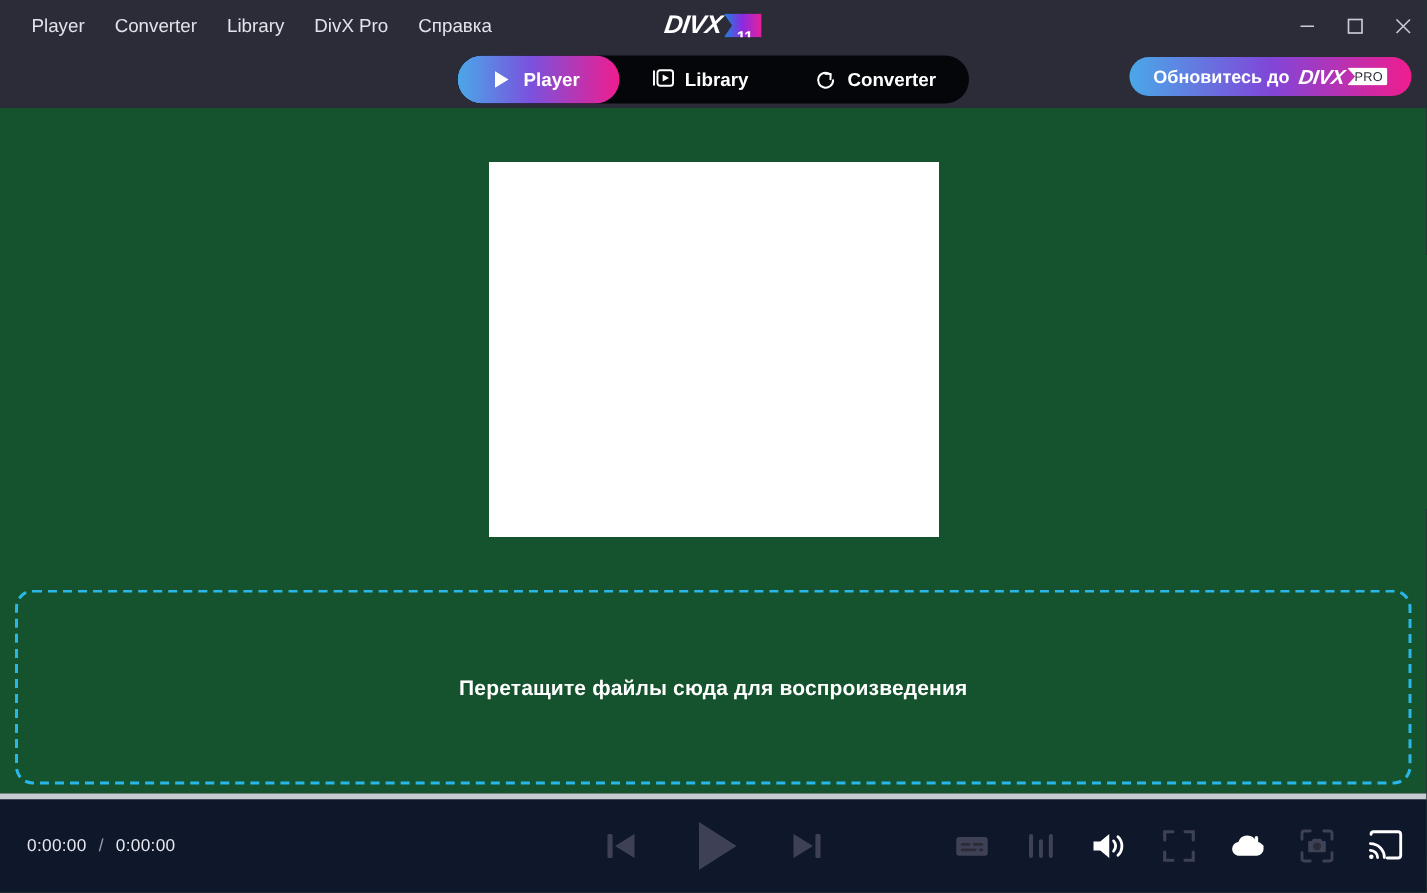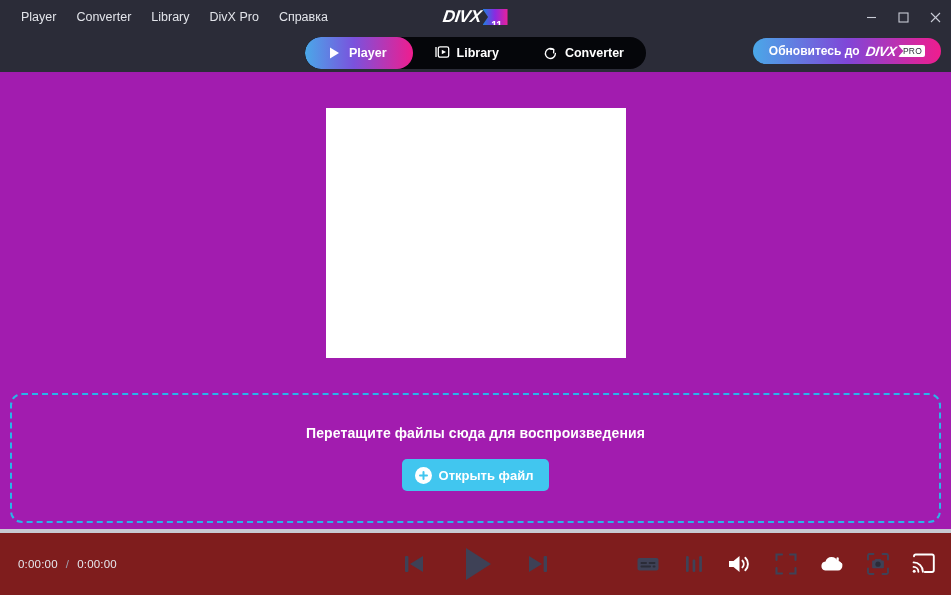--- a/index.html
+++ b/index.html
@@ -193,21 +193,21 @@
     border-radius: 2px;
     letter-spacing: 0.2px;
     line-height: 10px;
     clip-path: polygon(0% 0%, 100% 0%, 100% 100%, 0% 100%, 20% 50%);
   }
 
   
   .stage {
     position: relative;
     flex: 1 1 auto;
-    background: #a21caf;
+    background: #14532d;
     display: flex;
     flex-direction: column;
     align-items: center;
     overflow: hidden;
   }
 
   .video-surface {
     position: absolute;
     left: 326px;
     top: 36px;
@@ -282,21 +282,21 @@
     position: absolute;
     left: 0; top: 0; bottom: 0;
     width: 0%;
     background: #41c6ef;
   }
 
   
   .controlbar {
     flex: 0 0 62px;
     height: 62px;
-    background: #7f1d1d;
+    background: #0f172a;
     display: flex;
     align-items: center;
     position: relative;
     text-align: right;
   }
 
   .time {
     position: absolute;
     left: 18px;
     display: flex;
@@ -433,29 +433,20 @@
       </span>
     </div>
   </div>
 
   <div class="stage">
 
     <div class="video-surface"></div>
 
     <div class="dropzone">
       <div class="drop-title">Перетащите файлы сюда для воспроизведения</div>
-      <button class="open-btn">
-        <span class="plus-icon">
-          <svg width="11" height="11" viewBox="0 0 11 11">
-            <line x1="5.5" y1="2" x2="5.5" y2="9" stroke="#41c6ef" stroke-width="2" stroke-linecap="round"></line>
-            <line x1="2" y1="5.5" x2="9" y2="5.5" stroke="#41c6ef" stroke-width="2" stroke-linecap="round"></line>
-          </svg>
-        </span>
-        <span>Открыть файл</span>
-      </button>
     </div>
 
   </div>
 
   <div class="seekbar">
     <div class="seek-fill" style="width: 0%;"></div>
   </div>
 
   <div class="controlbar">
 

